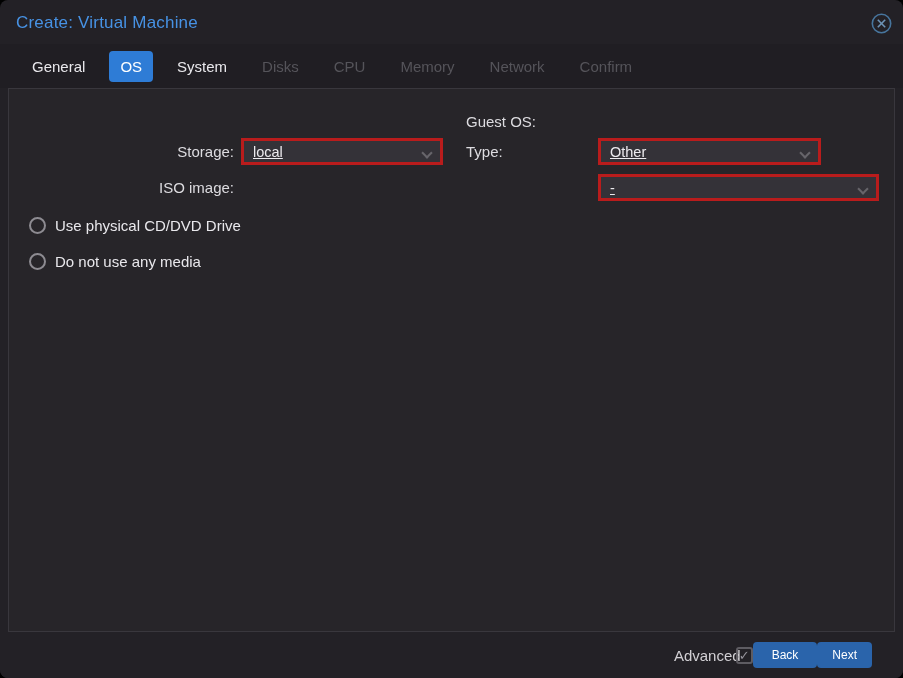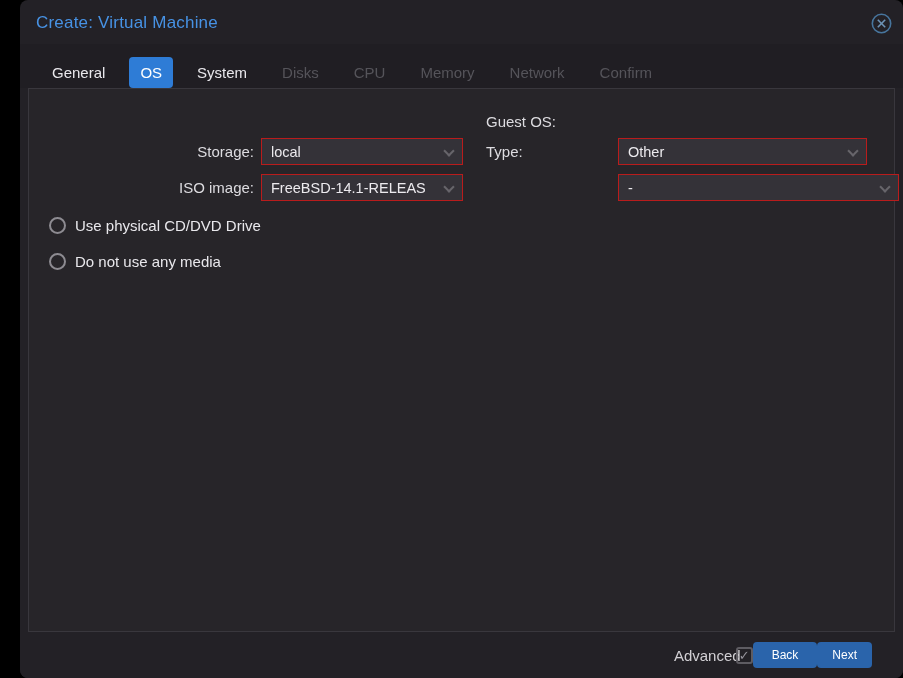--- a/index.html
+++ b/index.html
@@ -4,38 +4,37 @@
 <style>
   * { box-sizing: border-box; margin: 0; padding: 0; }
   html, body { width: 903px; height: 678px; background: #000; }
   body { font-family: "Liberation Sans", sans-serif; position: relative; overflow: hidden; }
 
   .dialog {
     position: absolute; inset: 0;
     background: #232126;
     border-radius: 8px;
     overflow: hidden;
-    margin-left: 20px;
   }
 
   
   .titlebar { position: absolute; top: 0; left: 0; right: 0; height: 44px; }
   .title {
     position: absolute; left: 16px; top: 0; line-height: 46px;
     font-size: 17px; color: #4792e4; letter-spacing: .2px;
   }
   .close-btn {
     position: absolute; right: 11px; top: 13px; width: 21px; height: 21px;
     cursor: pointer;
   }
 
   
   .tabstrip {
     position: absolute; top: 44px; left: 0; right: 0; height: 44px;
-    display: flex; align-items: flex-end; padding-left: 21px;
+    display: flex; align-items: center; padding-left: 21px;
     background: #201e23;
   }
   .tab {
     font-size: 15px; padding: 7px 11px; margin-right: 13px;
     border-radius: 4px; color: #e9e8ec; white-space: nowrap;
   }
   .tab.active { background: #2e7cd6; color: #ffffff; }
   .tab.disabled { color: #55545a; }
 
   
@@ -57,25 +56,25 @@
   .radio-label { font-size: 15px; color: #e9e8ec; }
 
   .field-label {
     position: absolute; font-size: 15px; color: #dddce0;
     text-align: right; line-height: 27px;
   }
   .field-label.left-align { text-align: left; }
 
   .combo {
     position: absolute; height: 27px;
-    background: #343238; border: 1px solid #b91c1c;
+    background: #343238; border: 3px solid #b91c1c;
     display: flex; align-items: center;
     padding: 0 26px 0 9px;
     font-size: 14.5px; color: #eceaee;
-    white-space: nowrap; overflow: hidden;
+    white-space: nowrap; overflow: hidden; text-decoration: underline;
   }
   .combo .chevron {
     position: absolute; right: 9px; top: 8px;
     width: 8px; height: 8px;
     border-left: 2px solid #67656b; border-bottom: 2px solid #67656b;
     transform: rotate(-45deg);
   }
 
   .section-heading {
     position: absolute; font-size: 15px; color: #dddce0; line-height: 27px;
@@ -134,39 +133,35 @@
   <div class="panel">
 
 
     <div class="field-label" style="left: 60px; top: 49px; width: 165px;">Storage:</div>
     <div class="combo" style="left: 232px; top: 49px; width: 202px;">
       <span>local</span>
       <span class="chevron"></span>
     </div>
 
     <div class="field-label" style="left: 60px; top: 85px; width: 165px;">ISO image:</div>
-    <div class="combo" style="left: 232px; top: 85px; width: 202px;">
-      <span>FreeBSD-14.1-RELEAS</span>
-      <span class="chevron"></span>
-    </div>
 
     <div class="radio-row" style="left: 20px; top: 164px;">
       <span class="radio"></span>
       <span class="radio-label">Do not use any media</span>
     </div>
 
     <div class="radio-row" style="left: 20px; top: 128px;">
       <span class="radio"></span>
       <span class="radio-label">Use physical CD/DVD Drive</span>
     </div>
 
     <div class="section-heading" style="left: 457px; top: 19px;">Guest OS:</div>
 
     <div class="field-label left-align" style="left: 457px; top: 49px; width: 120px;">Type:</div>
-    <div class="combo" style="left: 589px; top: 49px; width: 249px;">
+    <div class="combo" style="left: 589px; top: 49px; width: 223px;">
       <span>Other</span>
       <span class="chevron"></span>
     </div>
 
     <div class="combo" style="left: 589px; top: 85px; width: 281px;">
       <span>-</span>
       <span class="chevron"></span>
     </div>
 
   </div>

